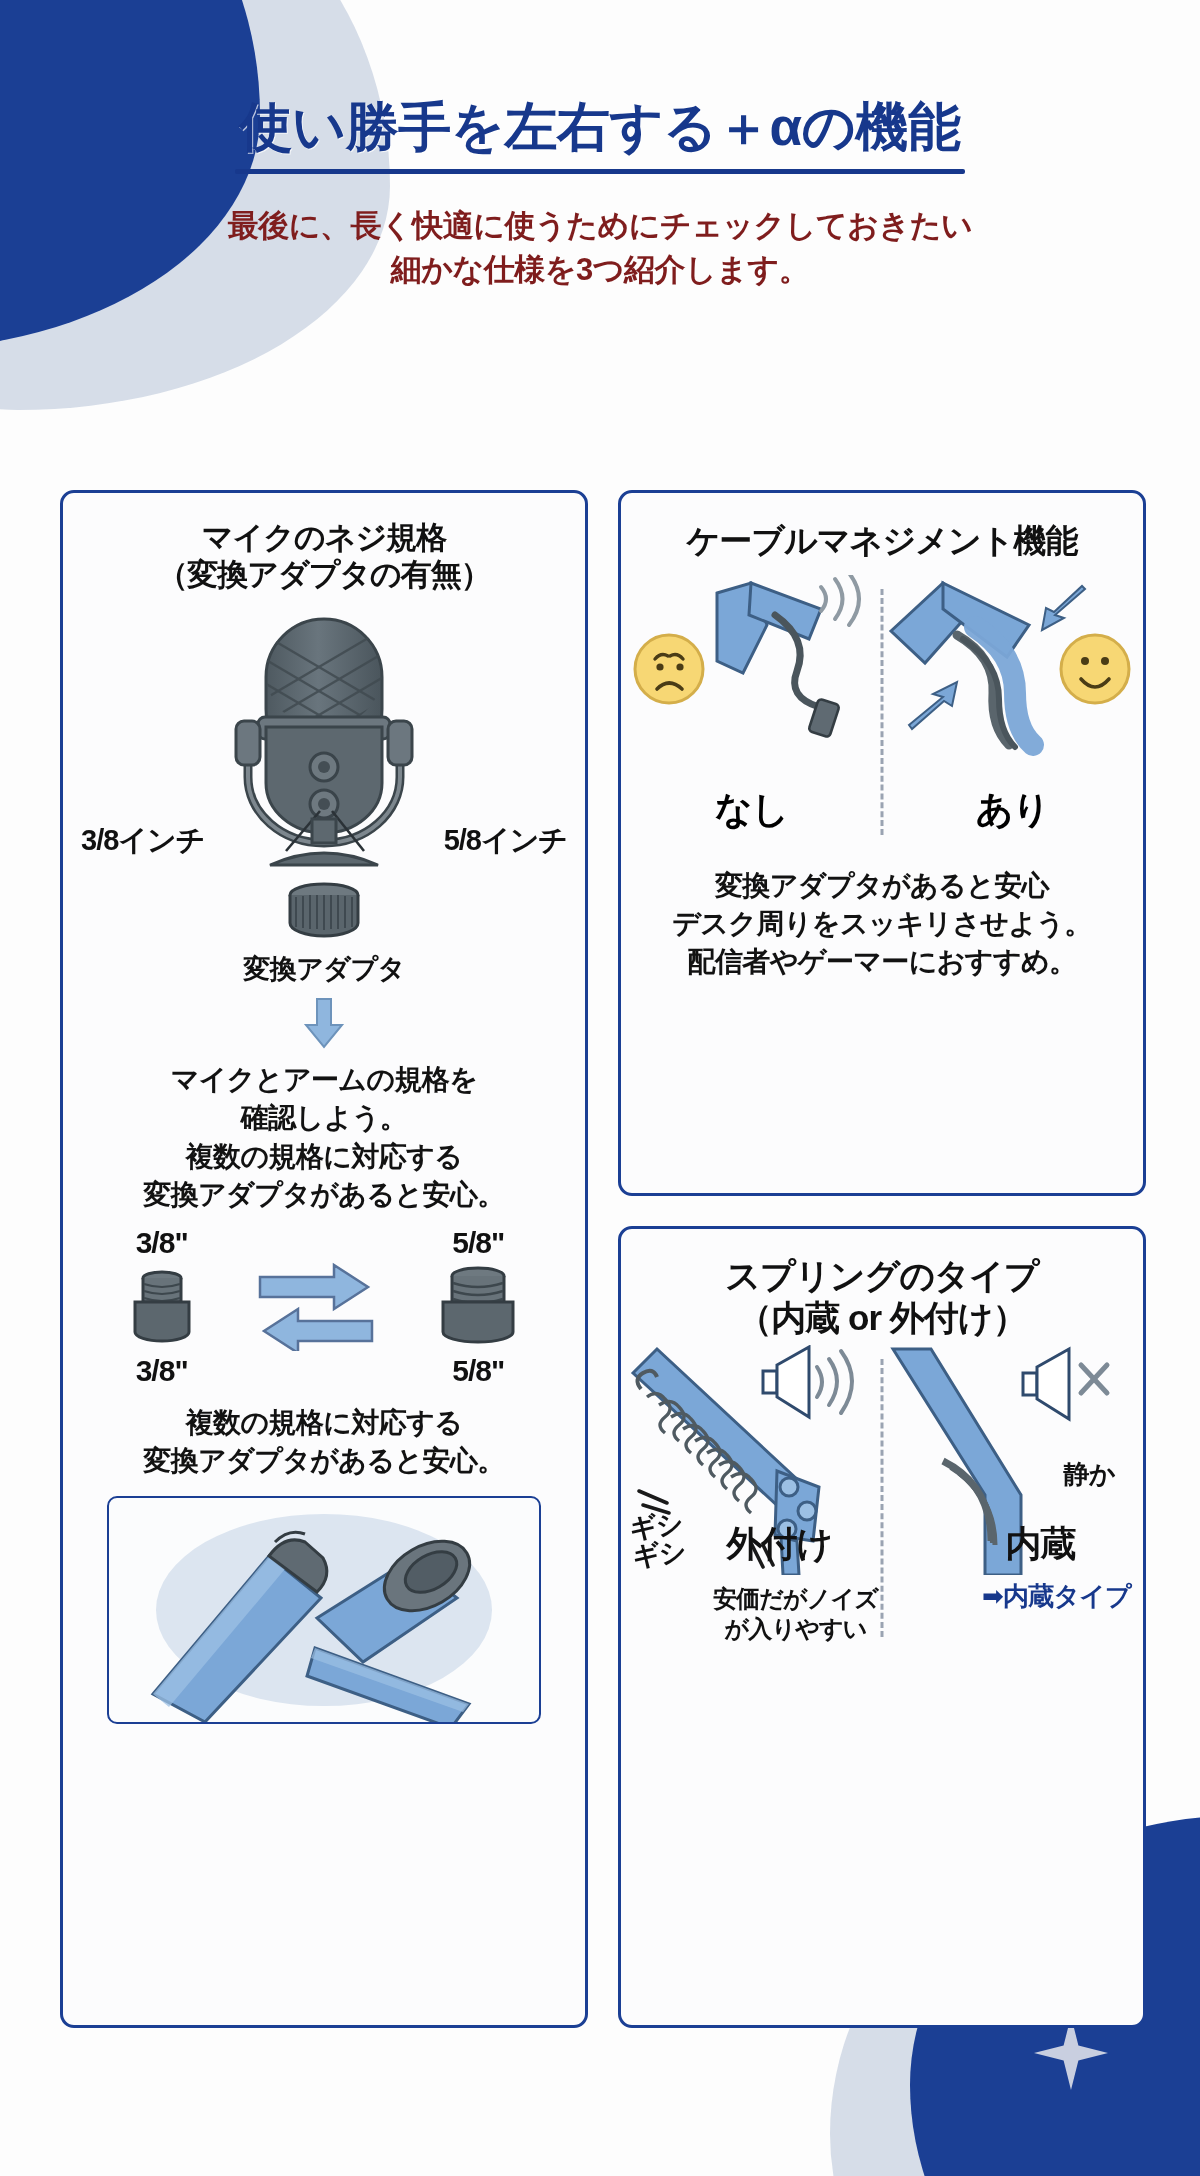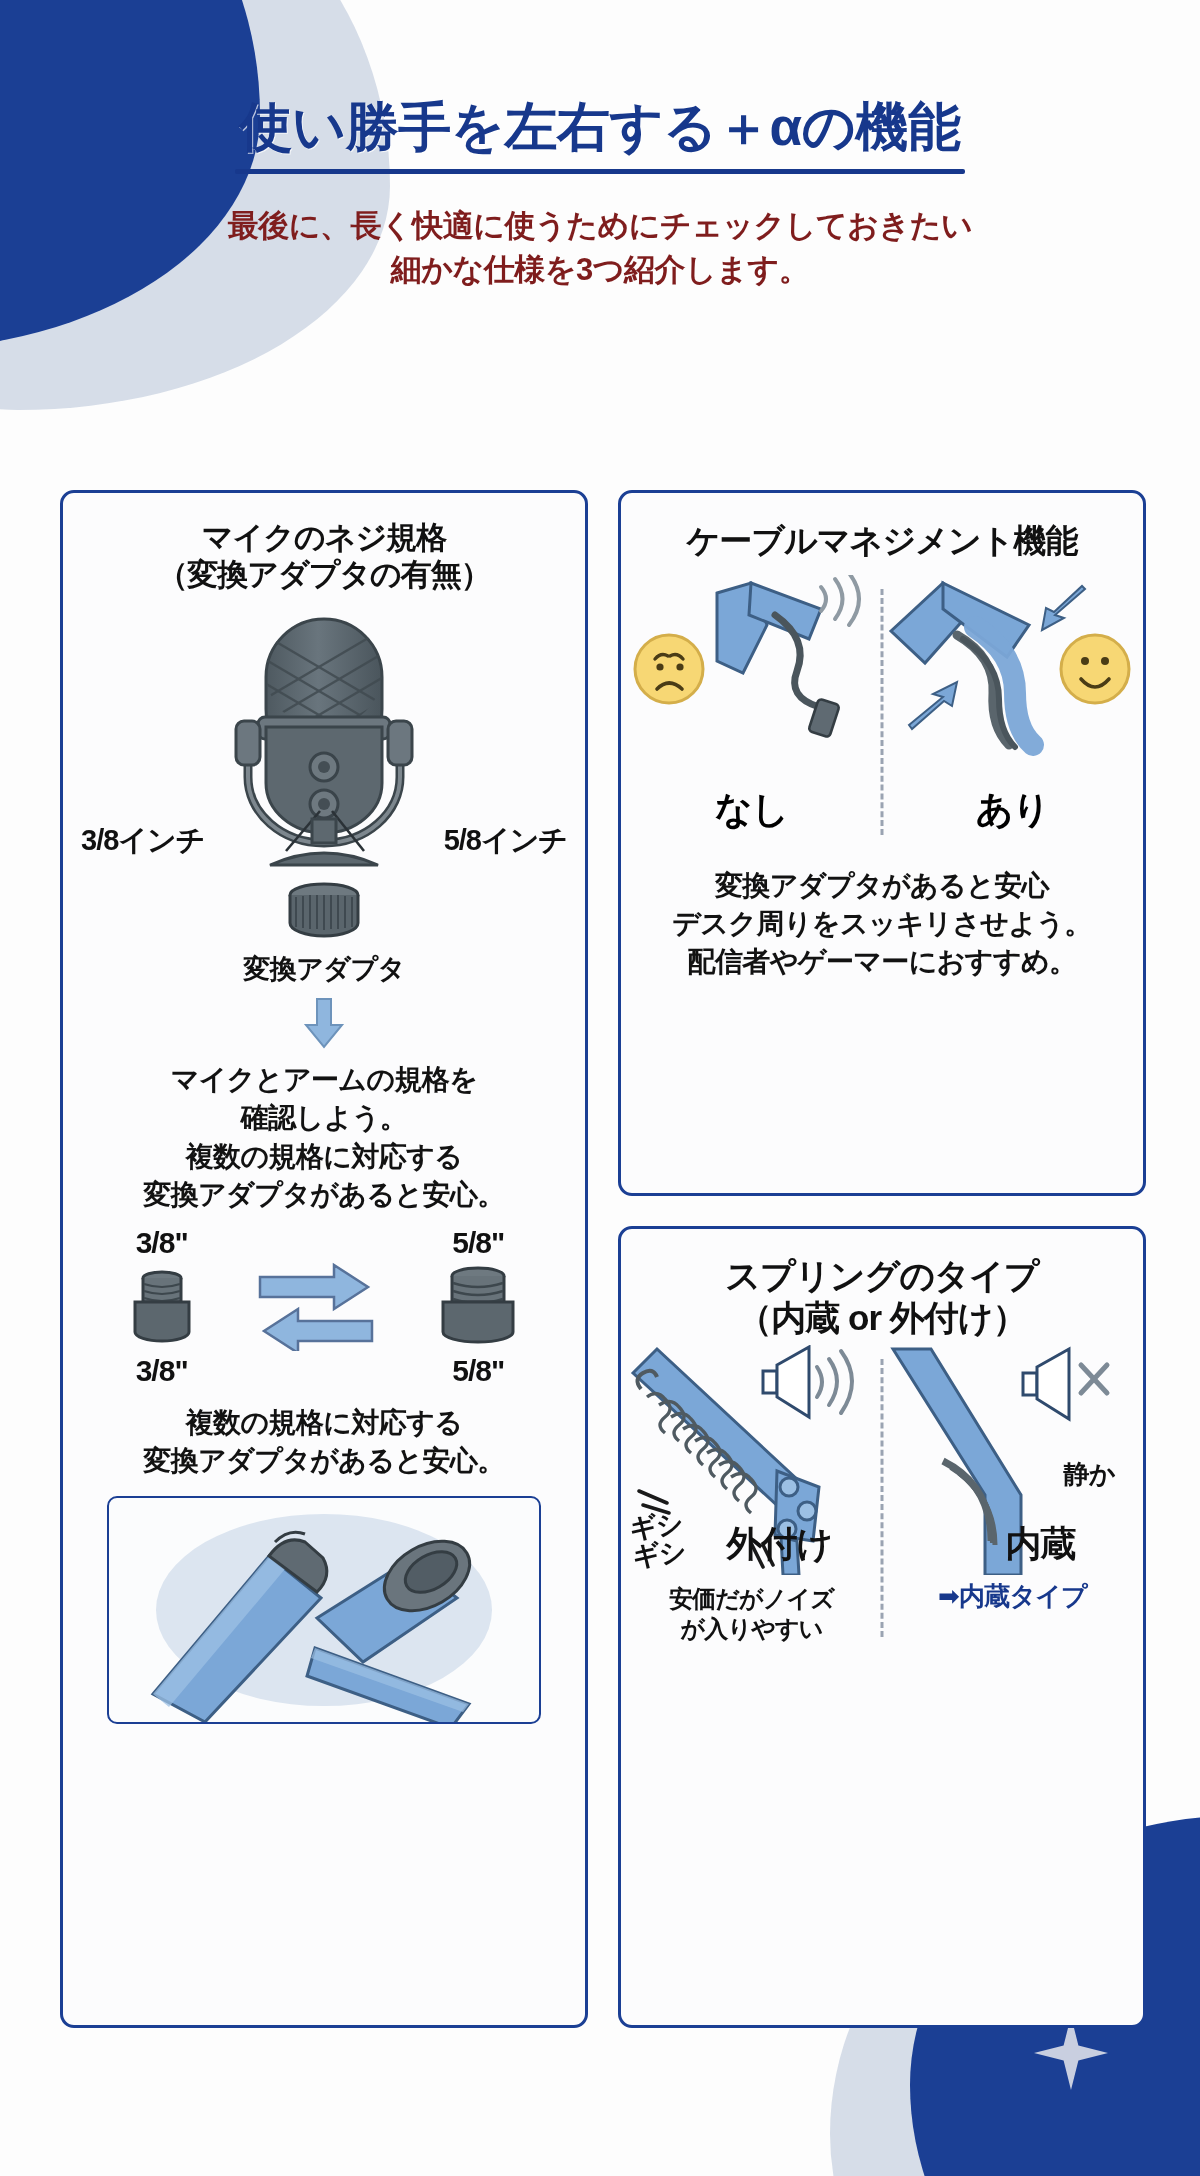--- a/index.html
+++ b/index.html
@@ -149,21 +149,21 @@
   }
 
   
   .spring-compare{position:relative;display:flex;height:300px;margin-top:6px;}
   .spring-caption{
     position:absolute;bottom:76px;width:100%;text-align:center;
     font-size:36px;font-weight:bold;color:#111;letter-spacing:-1px;padding-left:28px;
   }
   .spring-sub{
     position:absolute;bottom:2px;width:100%;text-align:center;
-    font-size:24px;font-weight:bold;color:#111;line-height:1.22;letter-spacing:-0.8px;
+    font-size:24px;font-weight:bold;color:#111;line-height:1.22;letter-spacing:-0.8px;padding-left:44px;
   }
   .spring-sub.blue{color:#17388c;font-size:26px;bottom:32px;}
   .quiet-label{
     position:absolute;font-size:26px;font-weight:bold;color:#111;letter-spacing:-0.5px;
   }
   .gishi{
     position:absolute;font-size:27px;font-weight:bold;color:#111;
     line-height:1.02;letter-spacing:-1px;
     transform:rotate(-6deg);
   }

